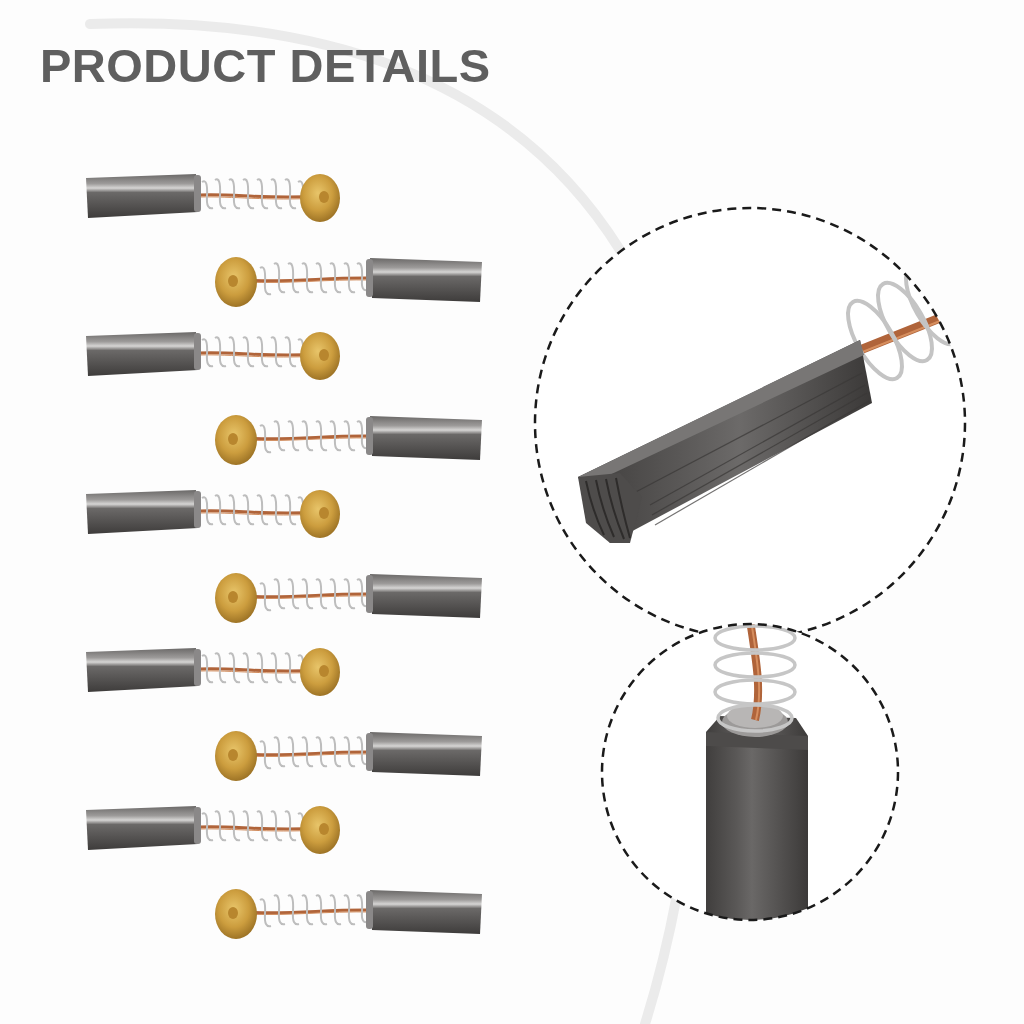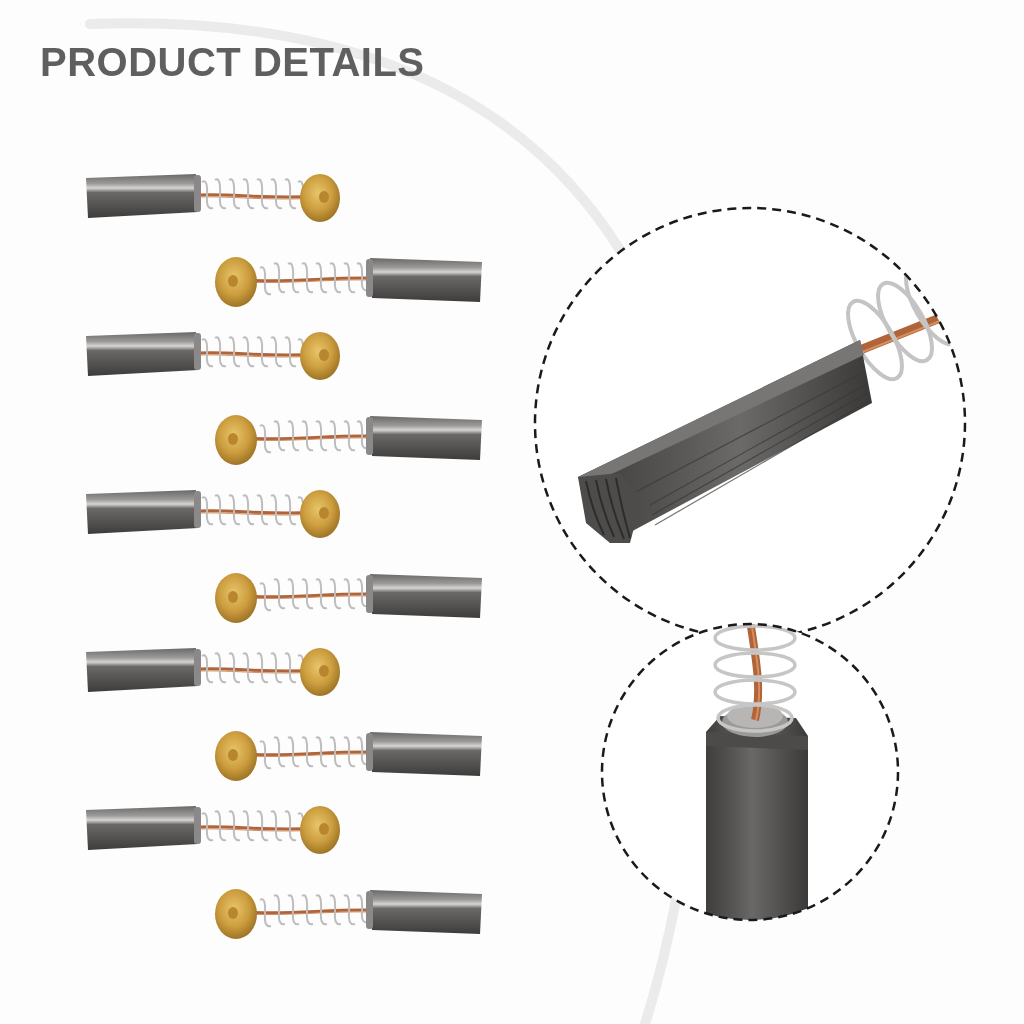--- a/index.html
+++ b/index.html
@@ -5,21 +5,21 @@
   html, body { margin: 0; padding: 0; }
   body {
     width: 1024px; height: 1024px; position: relative; overflow: hidden;
     background: #fdfdfd;
     font-family: "Liberation Sans", sans-serif;
   }
   .bg-arc { position: absolute; left: 0; top: 0; width: 1024px; height: 1024px; }
   .title {
     position: absolute; left: 40px; top: 42px;
     font-family: "Liberation Sans", sans-serif;
-    font-weight: 700; font-size: 40px; letter-spacing: 0.5px;
+    font-weight: 700; font-size: 47px; letter-spacing: 0.5px;
     color: #5f5f5f; margin: 0; line-height: 1;
   }
   .brush-list { position: absolute; left: 0; top: 0; width: 520px; height: 1024px; }
   .brush { position: absolute; width: 400px; height: 60px; }
   .brush svg { width: 400px; height: 60px; display: block; }
   .zoom-circle { position: absolute; }
   .zoom-circle svg { display: block; }
 </style>
 </head>
 <body>

